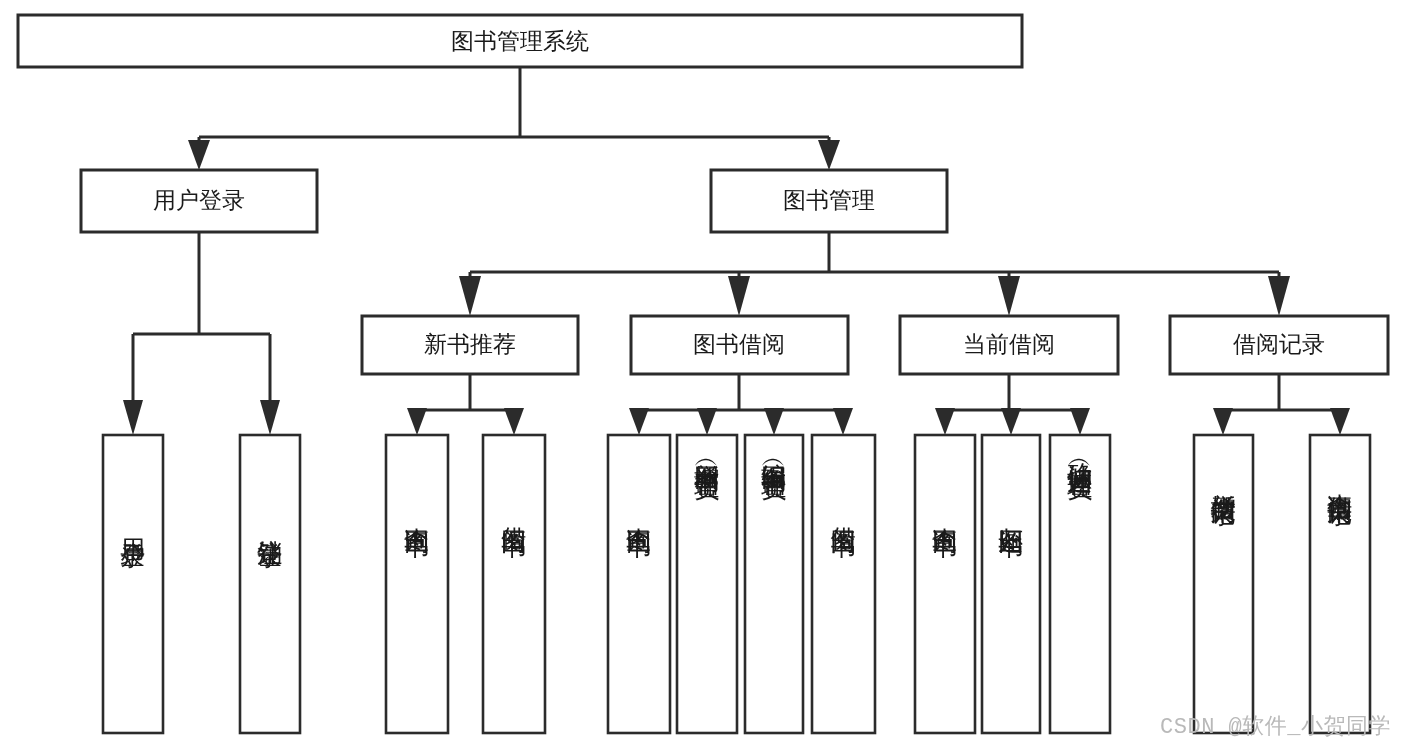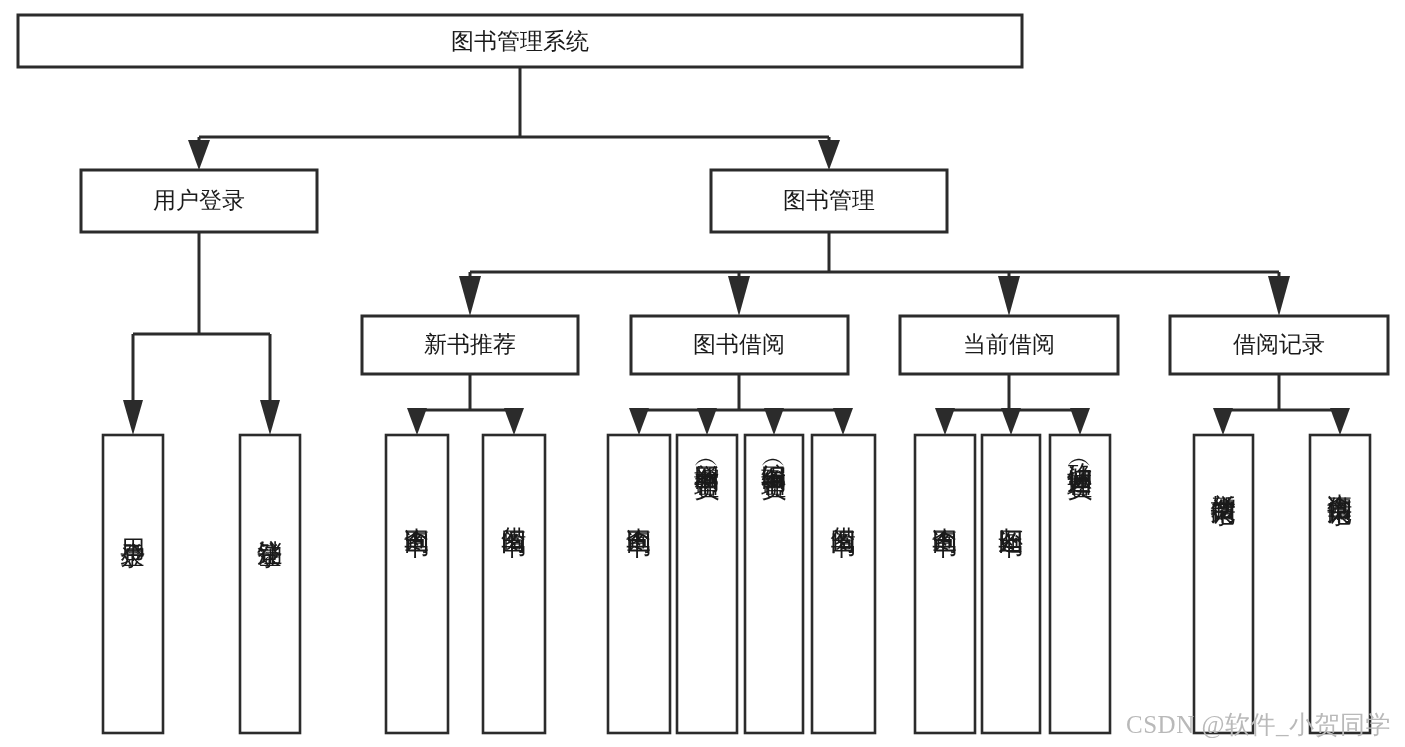--- a/index.html
+++ b/index.html
@@ -67,22 +67,22 @@
     font-size: 25px;
     line-height: 1.06;
     letter-spacing: 2px;
     color: #1a1a1a;
     white-space: nowrap;
   }
   .watermark {
     position: absolute;
     right: 14px;
     bottom: 6px;
-    font-family: Liberation Serif, serif;
-    font-size: 25px;
+    font-family: Liberation Mono, monospace;
+    font-size: 22px;
     color: #b9b9b9;
     letter-spacing: 0.5px;
     white-space: nowrap;
   }
 </style>
 </head>
 <body>
 
 <div id="diagram-root">
 

